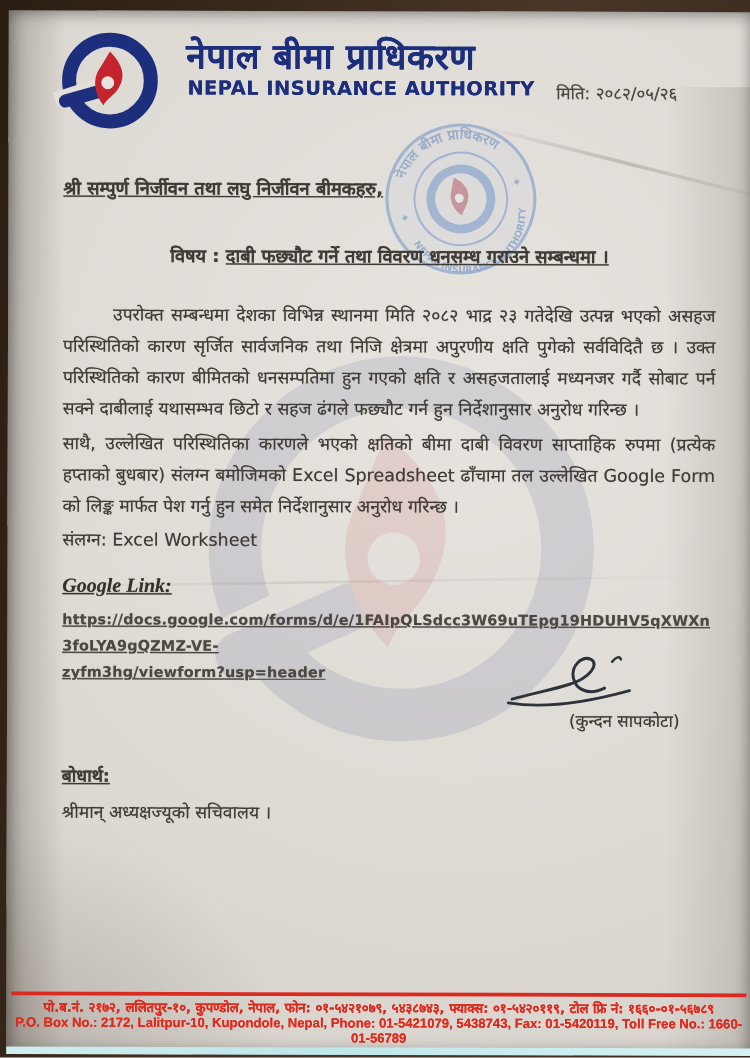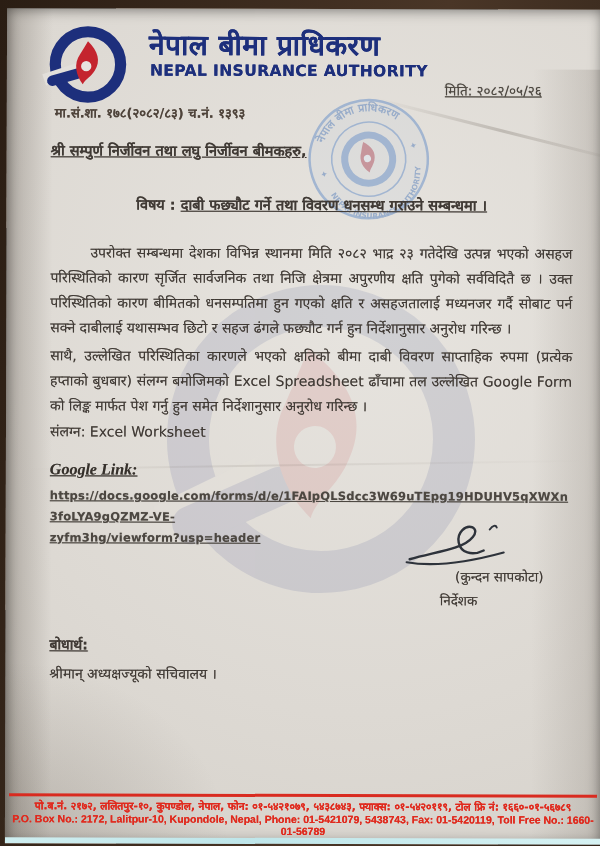--- a/index.html
+++ b/index.html
@@ -24,21 +24,21 @@
   #crease-tr{right:-30px;top:120px;width:260px;height:3px;background:linear-gradient(90deg,rgba(90,80,70,0),rgba(90,80,70,.25),rgba(90,80,70,0));transform:rotate(14deg);}
   #crease-mid{left:20px;top:455px;width:560px;height:2px;background:linear-gradient(90deg,rgba(90,80,70,0),rgba(90,80,70,.12) 40%,rgba(90,80,70,0));transform:rotate(-1deg);}
 
   .ink{color:#403a35;text-shadow:0 0 .6px rgba(64,58,53,.55);}
   .navy{color:#1d2f7c;}
 
   
   #logo{position:absolute;left:30px;top:13px;width:102px;height:86px;}
   #org-np{position:absolute;left:142px;top:16px;font-size:28px;font-weight:bold;letter-spacing:.5px;text-shadow:0 0 .5px #1d2f7c;}
   #org-en{position:absolute;left:143px;top:53px;font-size:15.5px;font-weight:bold;letter-spacing:.4px;text-shadow:0 0 .4px #1d2f7c;}
-  #date-line{position:absolute;left:438px;top:72px;font-size:13.5px;color:#4b463f;text-shadow:0 0 .7px rgba(75,70,63,.6);text-decoration:underline;}
+  #date-line{position:absolute;left:438px;top:56px;font-size:13.5px;color:#4b463f;text-shadow:0 0 .7px rgba(75,70,63,.6);}
   #ref-line{position:absolute;left:48px;top:95px;font-size:13px;font-weight:bold;color:#4e433a;text-shadow:0 0 .6px rgba(78,67,58,.55);}
 
   
   #stamp{position:absolute;left:298px;top:86px;width:128px;height:128px;opacity:.55;transform:rotate(-18deg);}
   #watermark{position:absolute;left:140px;top:255px;width:350px;height:350px;opacity:.10;transform:rotate(-8deg);}
 
   
   #content{position:absolute;left:44px;right:30px;top:131px;}
   #addressee{font-size:14.5px;font-weight:bold;text-decoration:underline;}
   #subject-row{margin-top:34px;text-align:center;font-size:14.5px;font-weight:bold;}
@@ -87,21 +87,20 @@
   <svg id="logo" viewBox="0 0 100 100" aria-hidden="true">
     <circle cx="50" cy="50" r="38" fill="none" stroke="#1d2f7c" stroke-width="13"></circle>
     <rect x="-2" y="54" width="46" height="14" fill="#e2dfda" transform="rotate(-18 21 61)"></rect>
     <rect x="2" y="59" width="42" height="12" rx="6" fill="#1d2f7c" transform="rotate(-16 23 65)"></rect>
     <path d="M50,23 C62,35 65,46 58,57 C54,64 47,67 44,73 C36,63 33,49 41,38 C44,33 47,28 50,23 Z" fill="#c4242e"></path>
     <circle cx="48" cy="52" r="6" fill="#e7e4df"></circle>
   </svg>
   <div id="org-np" class="navy">नेपाल बीमा प्राधिकरण</div>
   <div id="org-en" class="navy">NEPAL INSURANCE AUTHORITY</div>
   <div id="date-line">मिति: २०८२/०५/२६</div>
-  <div id="ref-line">मा.सं.शा. १७८(२०८२/८३) च.नं. १३९३</div>
 
   <svg id="stamp" viewBox="0 0 128 128" aria-hidden="true">
     <circle cx="64" cy="64" r="59" fill="rgba(150,180,220,.16)" stroke="#6d93c9" stroke-width="2.5"></circle>
     <circle cx="64" cy="64" r="37" fill="none" stroke="#6d93c9" stroke-width="1.6"></circle>
     <defs>
       <path id="arcTop" d="M64,64 m-48,0 a48,48 0 1,1 96,0" fill="none"></path>
       <path id="arcBot" d="M64,76 m-48,0 a48,48 0 1,0 96,0" fill="none"></path>
     </defs>
     <text font-size="11" font-weight="bold" fill="#5d84bd">
       <textPath href="#arcTop" startOffset="50%" text-anchor="middle">नेपाल बीमा प्राधिकरण</textPath>
@@ -132,21 +131,20 @@
     <div class="url-line" id="url1">https://docs.google.com/forms/d/e/1FAIpQLSdcc3W69uTEpg19HDUHV5qXWXn3foLYA9gQZMZ-VE-</div>
     <div class="url-line" id="url2">zyfm3hg/viewform?usp=header</div>
 
     <div id="sig-block">
       <svg id="sig-svg" width="110" height="52" viewBox="0 0 110 52" aria-hidden="true">
         <path d="M6,40 C24,35 40,32 52,28 C68,23 76,12 69,8 C62,5 53,13 55,23 C57,33 68,37 80,31" fill="none" stroke="#2e333b" stroke-width="2.4" stroke-linecap="round"></path>
         <path d="M3,43 C32,48 64,43 100,33" fill="none" stroke="#2e333b" stroke-width="2.2" stroke-linecap="round"></path>
         <path d="M86,10 C89,6 92,5 93,8" fill="none" stroke="#2e333b" stroke-width="2" stroke-linecap="round"></path>
       </svg>
       <div id="sig-name">(कुन्दन सापकोटा)</div>
-      <div id="sig-title">निर्देशक</div>
     </div>
 
     <div id="cc-block">
       <div id="cc-label">बोधार्थ:</div>
       <div id="cc-line">श्रीमान् अध्यक्षज्यूको सचिवालय ।</div>
     </div>
   </div>
 
   <div id="footer">
     <div id="footer-rule"></div>

